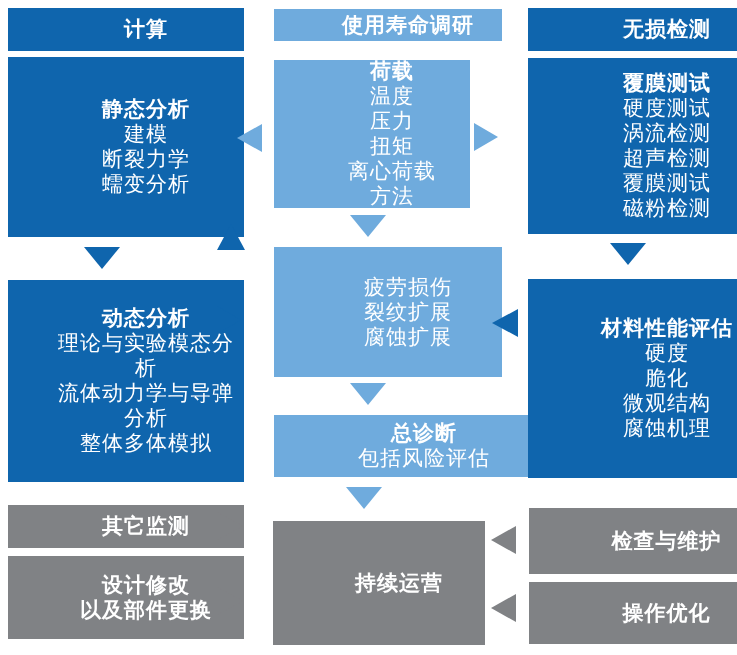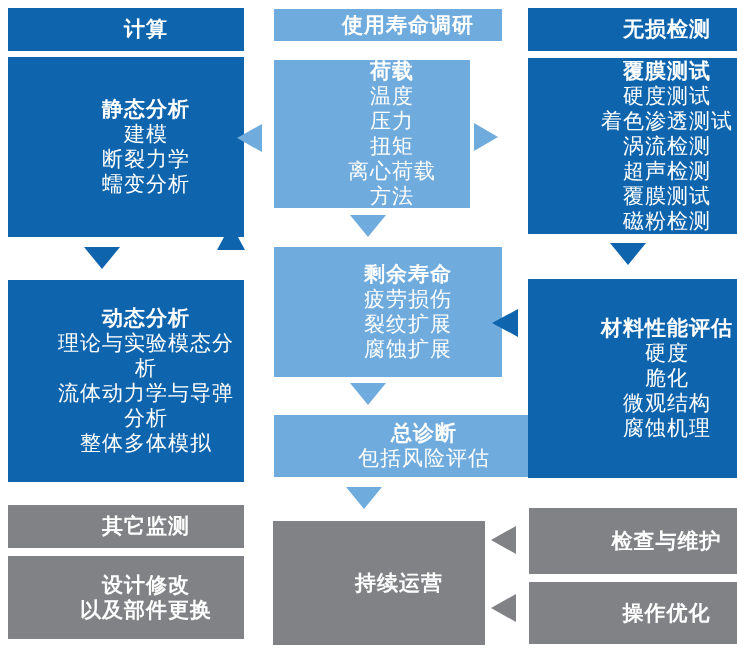--- a/index.html
+++ b/index.html
@@ -101,21 +101,20 @@
     <div class="line">温度</div>
     <div class="line">压力</div>
     <div class="line">扭矩</div>
     <div class="line">离心荷载</div>
     <div class="line">方法</div>
   </div>
 
   <div class="tri down light" style="left:350px;top:215px"></div>
 
   <div class="box light" style="left:274px;top:247px;width:188px;height:130px">
-    <div class="title">剩余寿命</div>
     <div class="line">疲劳损伤</div>
     <div class="line">裂纹扩展</div>
     <div class="line">腐蚀扩展</div>
   </div>
 
   <div class="tri down light" style="left:350px;top:383px"></div>
 
   <div class="box light" style="left:274px;top:415px;width:220px;height:62px">
     <div class="title">总诊断</div>
     <div class="line">包括风险评估</div>
@@ -132,21 +131,20 @@
   <div class="tri left gray" style="left:491px;top:526px"></div>
   <div class="tri left gray" style="left:491px;top:594px"></div>
 
   <div class="box dark header" style="left:528px;top:8px;width:198px;height:43px">
     <span>无损检测</span>
   </div>
 
   <div class="box dark" style="left:528px;top:58px;width:198px;height:176px">
     <div class="title">覆膜测试</div>
     <div class="line">硬度测试</div>
-    <div class="line">着色渗透测试</div>
     <div class="line">涡流检测</div>
     <div class="line">超声检测</div>
     <div class="line">覆膜测试</div>
     <div class="line">磁粉检测</div>
   </div>
 
   <div class="tri down dark" style="left:610px;top:243px"></div>
 
   <div class="box dark" style="left:528px;top:279px;width:198px;height:199px">
     <div class="title">材料性能评估</div>

